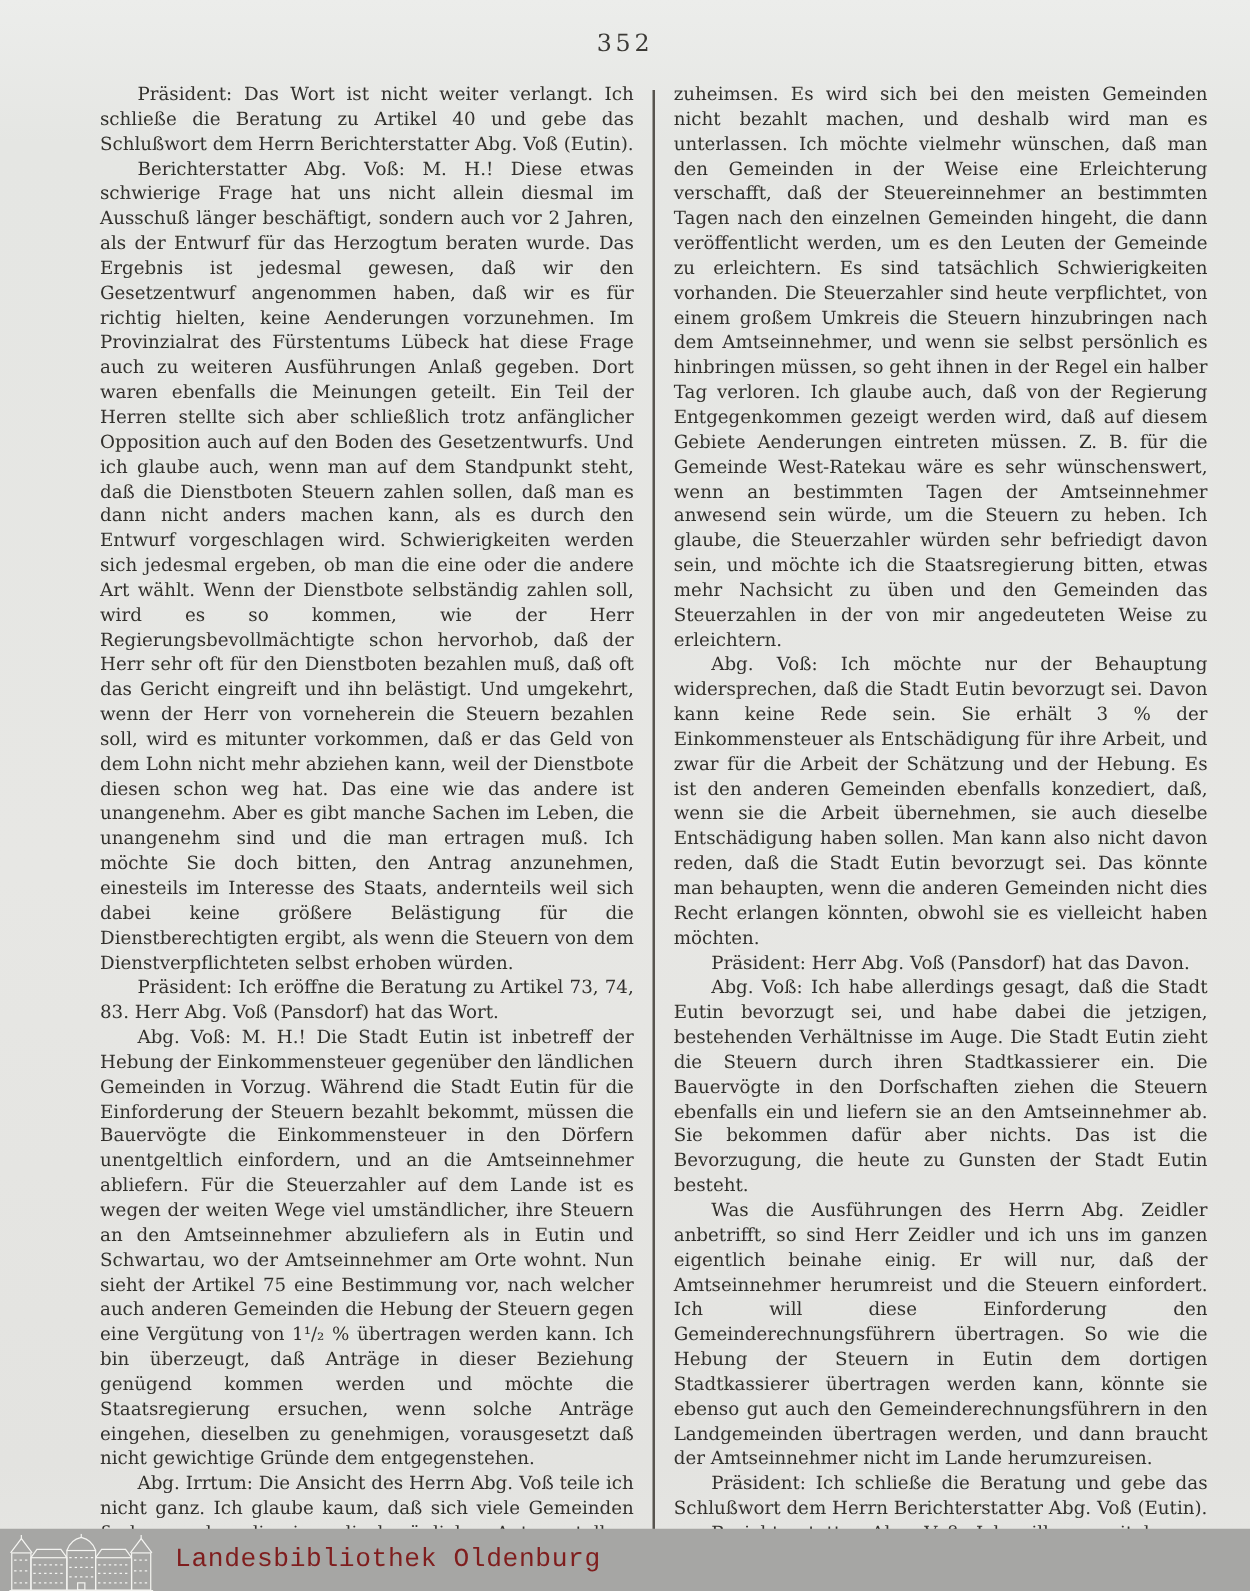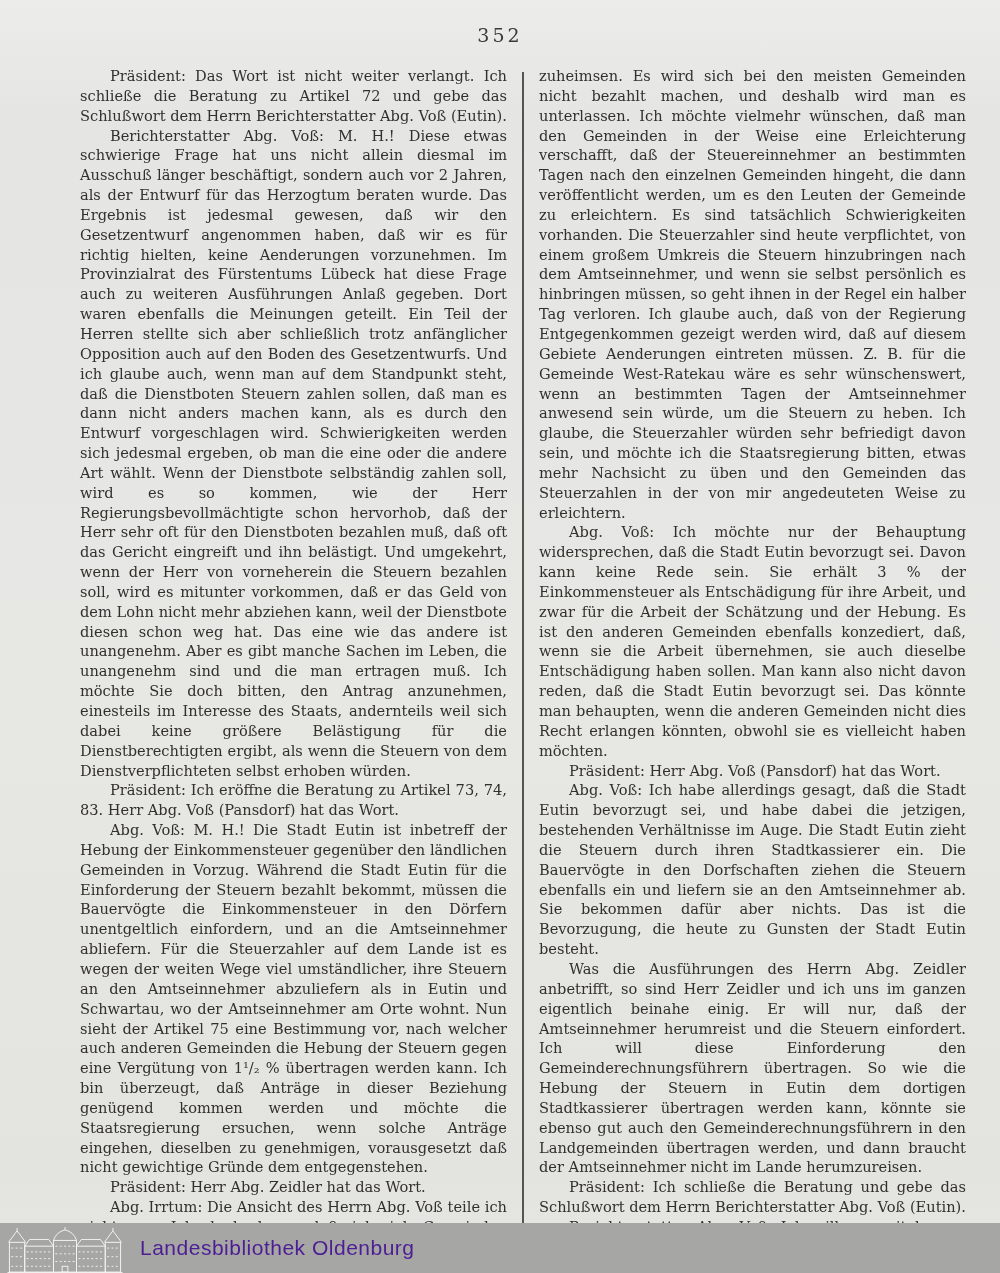--- a/index.html
+++ b/index.html
@@ -28,48 +28,47 @@
   .col p { margin:0; text-indent:30px; }
   .col p.noindent { text-indent:0; }
   .spk { font-weight:normal; }
   .divider { flex:0 0 2px; background:#57544f; margin:6px 15px 28px 15px; }
   .footer {
     position:absolute; left:0; bottom:0; width:1000px; height:50px;
     background:#a6a6a4; display:flex; align-items:center;
   }
   .building { margin:6px 0 0 6px; align-self:flex-end; flex:0 0 auto; }
   .footer-label {
-    color:#4c1d95; font-size:21px; margin-left:16px; letter-spacing:0.5px;
-    font-family:Liberation Sans, sans-serif;
+    color:#7f1d1d; font-size:21px; margin-left:16px; letter-spacing:0.5px;
+    font-family:Liberation Mono, monospace;
   }
 </style>
 </head>
 <body>
 
 <div class="page">
 
   <div class="page-number">352</div>
 
   <div class="columns">
 
     <div class="col">
-      <p class="para"><span></span><strong class="spk">Präsident:</strong><span> Das Wort ist nicht weiter verlangt. Ich schließe die Beratung zu Artikel 72 und gebe das Schlußwort dem Herrn Berichterstatter Abg. Voß (Eutin).</span></p>
+      <p class="para"><span></span><strong class="spk">Präsident:</strong><span> Das Wort ist nicht weiter verlangt. Ich schließe die Beratung zu Artikel 40 und gebe das Schlußwort dem Herrn Berichterstatter Abg. Voß (Eutin).</span></p>
       <p class="para"><span>Berichterstatter Abg. </span><strong class="spk">Voß:</strong><span> M. H.! Diese etwas schwierige Frage hat uns nicht allein diesmal im Ausschuß länger beschäftigt, sondern auch vor 2 Jahren, als der Entwurf für das Herzogtum beraten wurde. Das Ergebnis ist jedesmal gewesen, daß wir den Gesetzentwurf angenommen haben, daß wir es für richtig hielten, keine Aenderungen vorzunehmen. Im Provinzialrat des Fürstentums Lübeck hat diese Frage auch zu weiteren Ausführungen Anlaß gegeben. Dort waren ebenfalls die Meinungen geteilt. Ein Teil der Herren stellte sich aber schließlich trotz anfänglicher Opposition auch auf den Boden des Gesetzentwurfs. Und ich glaube auch, wenn man auf dem Standpunkt steht, daß die Dienstboten Steuern zahlen sollen, daß man es dann nicht anders machen kann, als es durch den Entwurf vorgeschlagen wird. Schwierigkeiten werden sich jedesmal ergeben, ob man die eine oder die andere Art wählt. Wenn der Dienstbote selbständig zahlen soll, wird es so kommen, wie der Herr Regierungsbevollmächtigte schon hervorhob, daß der Herr sehr oft für den Dienstboten bezahlen muß, daß oft das Gericht eingreift und ihn belästigt. Und umgekehrt, wenn der Herr von vorneherein die Steuern bezahlen soll, wird es mitunter vorkommen, daß er das Geld von dem Lohn nicht mehr abziehen kann, weil der Dienstbote diesen schon weg hat. Das eine wie das andere ist unangenehm. Aber es gibt manche Sachen im Leben, die unangenehm sind und die man ertragen muß. Ich möchte Sie doch bitten, den Antrag anzunehmen, einesteils im Interesse des Staats, andernteils weil sich dabei keine größere Belästigung für die Dienstberechtigten ergibt, als wenn die Steuern von dem Dienstverpflichteten selbst erhoben würden.</span></p>
       <p class="para"><span></span><strong class="spk">Präsident:</strong><span> Ich eröffne die Beratung zu Artikel 73, 74, 83. Herr Abg. Voß (Pansdorf) hat das Wort.</span></p>
       <p class="para"><span>Abg. </span><strong class="spk">Voß:</strong><span> M. H.! Die Stadt Eutin ist inbetreff der Hebung der Einkommensteuer gegenüber den ländlichen Gemeinden in Vorzug. Während die Stadt Eutin für die Einforderung der Steuern bezahlt bekommt, müssen die Bauervögte die Einkommensteuer in den Dörfern unentgeltlich einfordern, und an die Amtseinnehmer abliefern. Für die Steuerzahler auf dem Lande ist es wegen der weiten Wege viel umständlicher, ihre Steuern an den Amtseinnehmer abzuliefern als in Eutin und Schwartau, wo der Amtseinnehmer am Orte wohnt. Nun sieht der Artikel 75 eine Bestimmung vor, nach welcher auch anderen Gemeinden die Hebung der Steuern gegen eine Vergütung von 1¹/₂ % übertragen werden kann. Ich bin überzeugt, daß Anträge in dieser Beziehung genügend kommen werden und möchte die Staatsregierung ersuchen, wenn solche Anträge eingehen, dieselben zu genehmigen, vorausgesetzt daß nicht gewichtige Gründe dem entgegenstehen.</span></p>
-      <p class="para"><span></span><strong class="spk">Präsident:</strong><span> Herr Abg. Zeidler hat das Wort.</span></p>
       <p class="para"><span>Abg. </span><strong class="spk">Irrtum:</strong><span> Die Ansicht des Herrn Abg. Voß teile ich nicht ganz. Ich glaube kaum, daß sich viele Gemeinden finden werden, die einen diesbezüglichen Antrag stellen, die Steuern selbst zu erheben und die 1¹/₂ % ein-</span></p>
     </div>
 
     <div class="divider"></div>
 
     <div class="col">
       <p class="para noindent"><span>zuheimsen. Es wird sich bei den meisten Gemeinden nicht bezahlt machen, und deshalb wird man es unterlassen. Ich möchte vielmehr wünschen, daß man den Gemeinden in der Weise eine Erleichterung verschafft, daß der Steuereinnehmer an bestimmten Tagen nach den einzelnen Gemeinden hingeht, die dann veröffentlicht werden, um es den Leuten der Gemeinde zu erleichtern. Es sind tatsächlich Schwierigkeiten vorhanden. Die Steuerzahler sind heute verpflichtet, von einem großem Umkreis die Steuern hinzubringen nach dem Amtseinnehmer, und wenn sie selbst persönlich es hinbringen müssen, so geht ihnen in der Regel ein halber Tag verloren. Ich glaube auch, daß von der Regierung Entgegenkommen gezeigt werden wird, daß auf diesem Gebiete Aenderungen eintreten müssen. Z. B. für die Gemeinde West-Ratekau wäre es sehr wünschenswert, wenn an bestimmten Tagen der Amtseinnehmer anwesend sein würde, um die Steuern zu heben. Ich glaube, die Steuerzahler würden sehr befriedigt davon sein, und möchte ich die Staatsregierung bitten, etwas mehr Nachsicht zu üben und den Gemeinden das Steuerzahlen in der von mir angedeuteten Weise zu erleichtern.</span></p>
       <p class="para"><span>Abg. </span><strong class="spk">Voß:</strong><span> Ich möchte nur der Behauptung widersprechen, daß die Stadt Eutin bevorzugt sei. Davon kann keine Rede sein. Sie erhält 3 % der Einkommensteuer als Entschädigung für ihre Arbeit, und zwar für die Arbeit der Schätzung und der Hebung. Es ist den anderen Gemeinden ebenfalls konzediert, daß, wenn sie die Arbeit übernehmen, sie auch dieselbe Entschädigung haben sollen. Man kann also nicht davon reden, daß die Stadt Eutin bevorzugt sei. Das könnte man behaupten, wenn die anderen Gemeinden nicht dies Recht erlangen könnten, obwohl sie es vielleicht haben möchten.</span></p>
-      <p class="para"><span></span><strong class="spk">Präsident:</strong><span> Herr Abg. Voß (Pansdorf) hat das Wort.</span></p>
+      <p class="para"><span></span><strong class="spk">Präsident:</strong><span> Herr Abg. Voß (Pansdorf) hat das Davon.</span></p>
       <p class="para"><span>Abg. </span><strong class="spk">Voß:</strong><span> Ich habe allerdings gesagt, daß die Stadt Eutin bevorzugt sei, und habe dabei die jetzigen, bestehenden Verhältnisse im Auge. Die Stadt Eutin zieht die Steuern durch ihren Stadtkassierer ein. Die Bauervögte in den Dorfschaften ziehen die Steuern ebenfalls ein und liefern sie an den Amtseinnehmer ab. Sie bekommen dafür aber nichts. Das ist die Bevorzugung, die heute zu Gunsten der Stadt Eutin besteht.</span></p>
       <p class="para"><span>Was die Ausführungen des Herrn Abg. Zeidler anbetrifft, so sind Herr Zeidler und ich uns im ganzen eigentlich beinahe einig. Er will nur, daß der Amtseinnehmer herumreist und die Steuern einfordert. Ich will diese Einforderung den Gemeinderechnungsführern übertragen. So wie die Hebung der Steuern in Eutin dem dortigen Stadtkassierer übertragen werden kann, könnte sie ebenso gut auch den Gemeinderechnungsführern in den Landgemeinden übertragen werden, und dann braucht der Amtseinnehmer nicht im Lande herumzureisen.</span></p>
       <p class="para"><span></span><strong class="spk">Präsident:</strong><span> Ich schließe die Beratung und gebe das Schlußwort dem Herrn Berichterstatter Abg. Voß (Eutin).</span></p>
       <p class="para"><span>Berichterstatter Abg. </span><strong class="spk">Voß:</strong><span> Ich will nur mit kurzen Worten darauf hinweisen, daß Herrn Abg. Voß ein weiterer Irrtum passiert ist, als er eben von der Art und</span></p>
     </div>
 
   </div>
 
   <div class="footer">
     <svg class="building" width="118" height="46" viewBox="0 0 120 48" fill="none" stroke="#f4f4f1" stroke-width="1">

